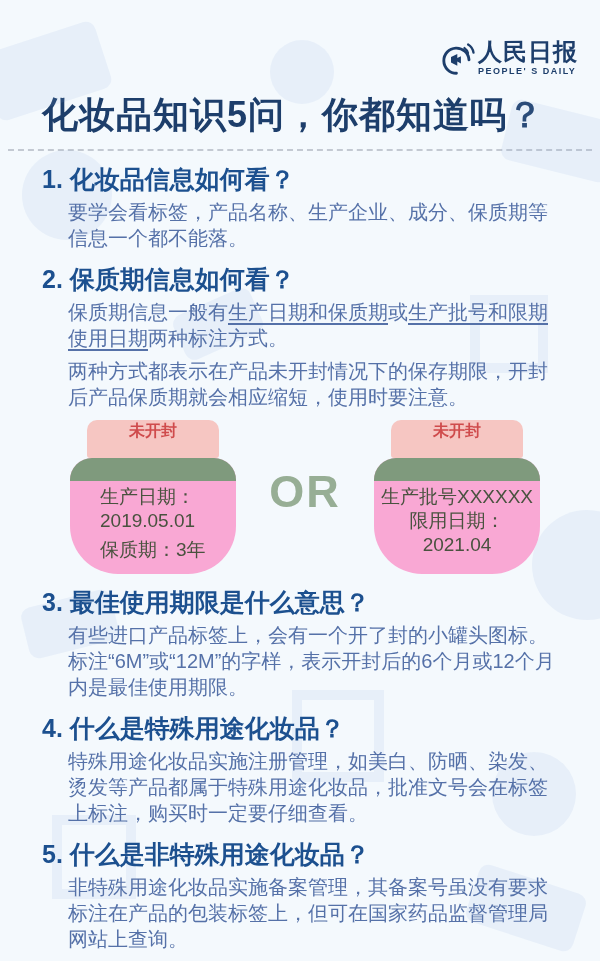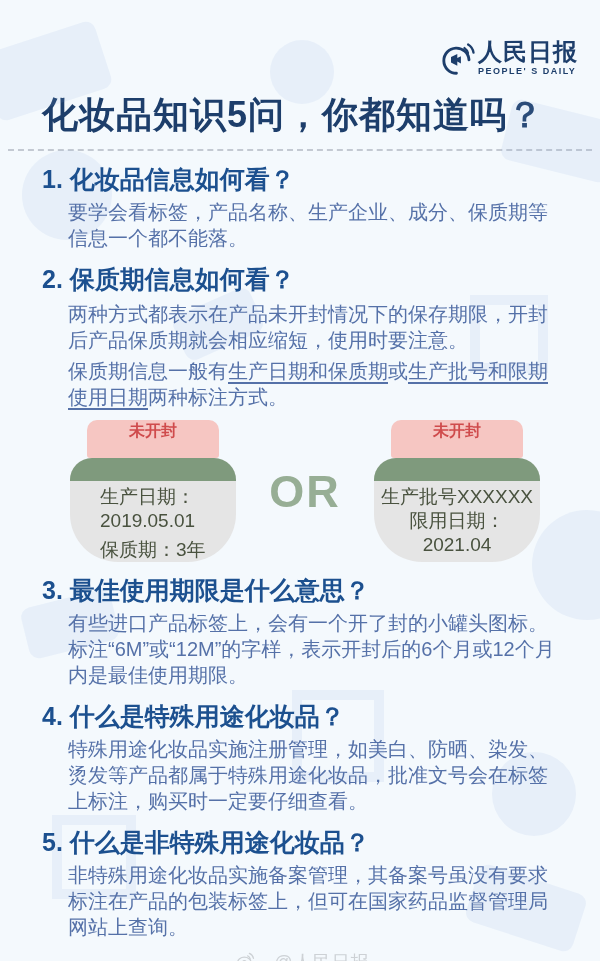--- a/index.html
+++ b/index.html
@@ -33,21 +33,21 @@
   .content{position:relative;margin:0 36px 0 42px;}
   .s-head{margin-top:13px;font-size:25px;font-weight:bold;color:#1c508f;line-height:1.2;}
   .s-body{margin:5px 0 0 26px;font-size:20px;color:#5571a8;line-height:26px;}
   .s-body u{text-decoration:underline;text-underline-offset:4px;}
 
   
   .jar-row{display:flex;align-items:flex-start;margin:10px 24px 0 28px;justify-content:space-between;}
   .jar{width:166px;}
   .jar-cap{width:132px;height:38px;margin:0 auto;background:#f6c6c2;border-radius:10px 10px 3px 3px;
            text-align:center;font-size:16px;font-weight:bold;color:#cf4b4c;line-height:22px;}
-  .jar-body{position:relative;width:166px;height:104px;background:#e5e5e5;
+  .jar-body{position:relative;width:166px;height:116px;background:#f9a8d4;
             border-radius:22px 22px 48px 48px;overflow:hidden;}
   .jar-shoulder{position:absolute;top:0;left:0;right:0;height:23px;background:#7f9a7d;}
   .jar-text{position:relative;padding-top:27px;font-size:19px;color:#49523f;line-height:24px;}
   .jar-text.left{padding-left:30px;text-align:left;}
   .jar-text.center{text-align:center;}
   .jar-text .gap{margin-top:5px;}
   .or{margin-top:46px;font-size:45px;font-weight:600;color:#97ae95;letter-spacing:2px;}
 
   
   .watermark{margin-top:10px;display:flex;justify-content:center;align-items:center;gap:18px;opacity:0.5;}
@@ -92,22 +92,22 @@
 
   <div class="title">化妆品知识5问，你都知道吗？</div>
   <div class="dashline"></div>
 
   <div class="content">
 
     <div class="s-head">1. 化妆品信息如何看？</div>
     <div class="s-body">要学会看标签，产品名称、生产企业、成分、保质期等信息一个都不能落。</div>
 
     <div class="s-head">2. 保质期信息如何看？</div>
+    <div class="s-body"><span>保质期信息一般有</span><u>生产日期和保质期</u><span>或</span><u>生产批号和限期使用日期</u><span>两种标注方式。</span></div>
     <div class="s-body" style="margin-top:7px;">两种方式都表示在产品未开封情况下的保存期限，开封后产品保质期就会相应缩短，使用时要注意。</div>
-    <div class="s-body"><span>保质期信息一般有</span><u>生产日期和保质期</u><span>或</span><u>生产批号和限期使用日期</u><span>两种标注方式。</span></div>
 
     <div class="jar-row">
       <div class="jar">
         <div class="jar-cap">未开封</div>
         <div class="jar-body">
           <div class="jar-shoulder"></div>
           <div class="jar-text left">
             <div>生产日期：</div>
             <div>2019.05.01</div>
             <div class="gap">保质期：3年</div>

